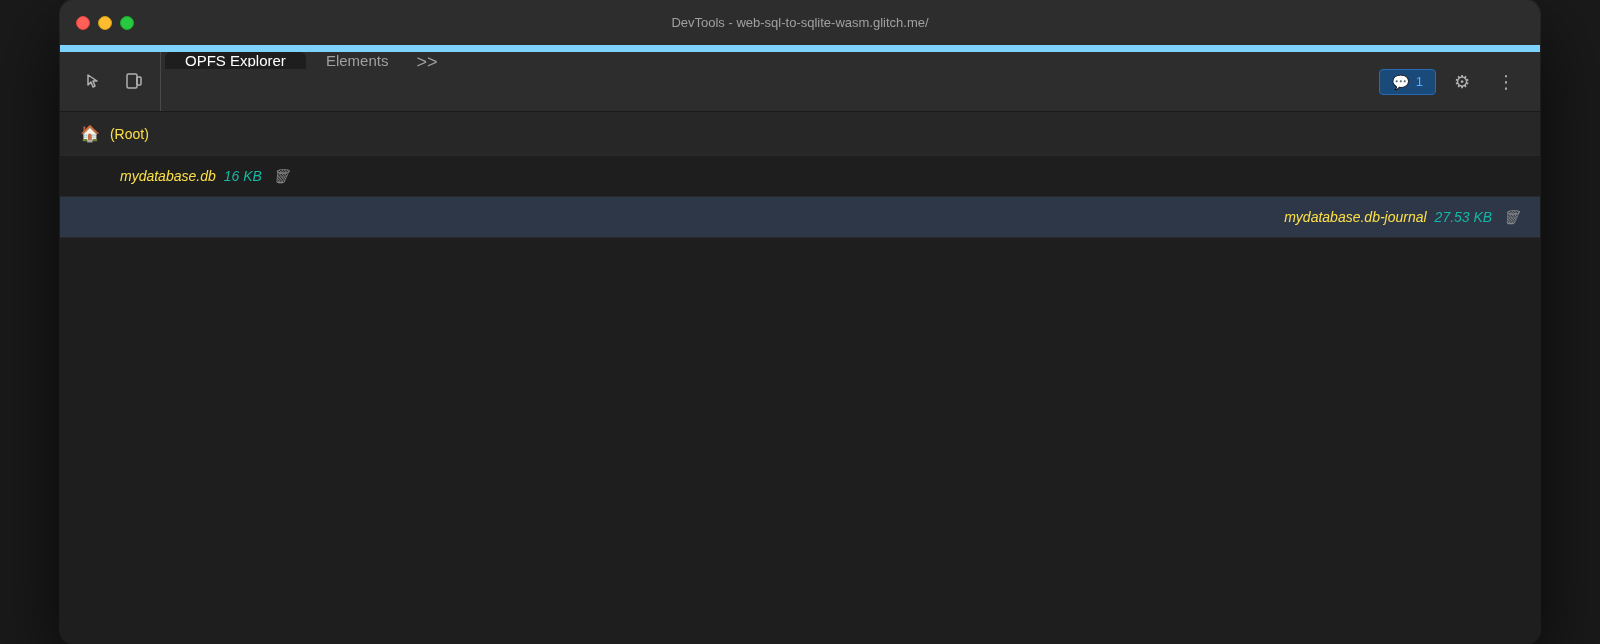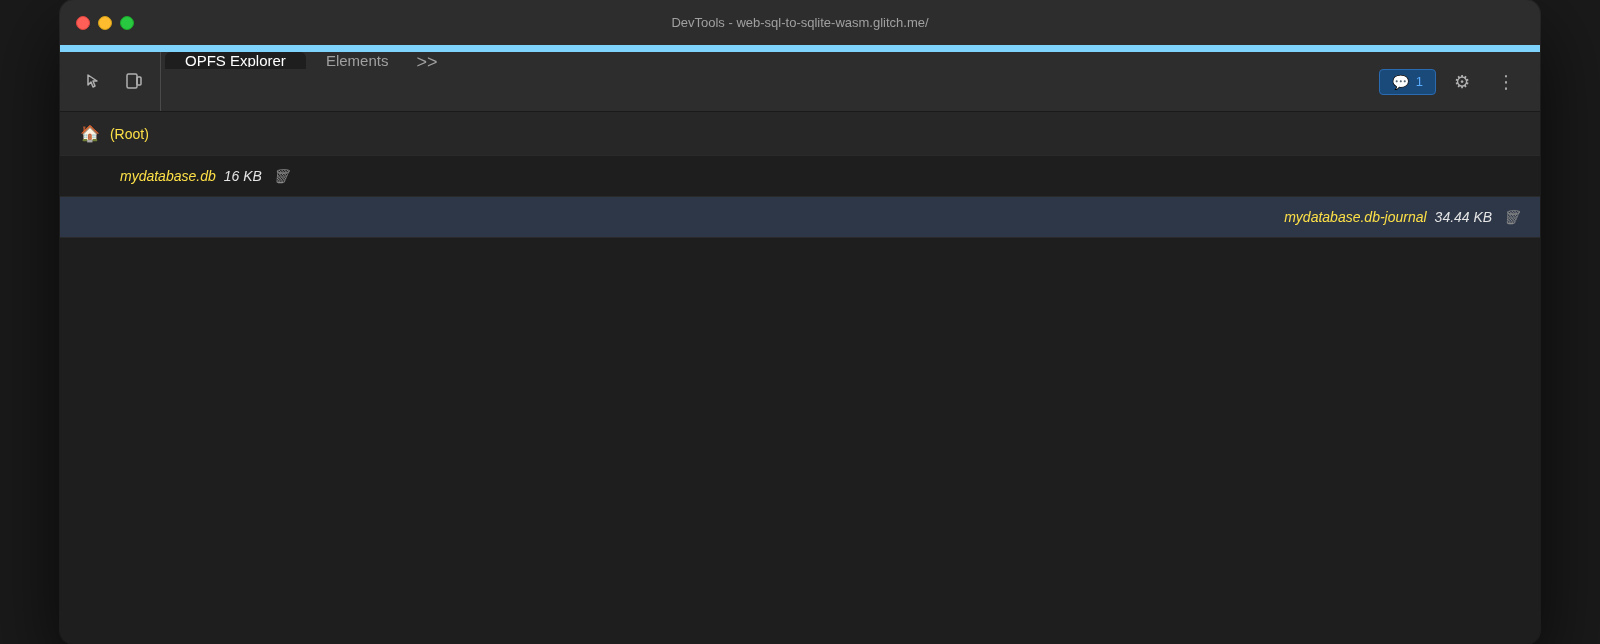--- a/index.html
+++ b/index.html
@@ -201,21 +201,21 @@
       margin-right: 10px;
       font-size: 16px;
     }
 
     .tree-row .filename {
       font-weight: 500;
       color: #fde047;
     }
 
     .tree-row .filesize {
-      color: #e5e5e5;
+      color: #14b8a6;
       margin-left: 8px;
     }
 
     .tree-row .trash-icon {
       margin-left: 10px;
       font-size: 14px;
       color: #888;
       cursor: pointer;
     }
 
@@ -290,20 +290,20 @@
       </div>
 
       <div class="tree-row child">
         <span class="filename">mydatabase.db</span>
         <span class="filesize">16 KB</span>
         <span class="trash-icon">🗑</span>
       </div>
 
       <div class="tree-row child selected">
         <span class="filename">mydatabase.db-journal</span>
-        <span class="filesize">34.44 KB</span>
+        <span class="filesize">27.53 KB</span>
         <span class="trash-icon">🗑</span>
       </div>
 
     </div>
   </div>
 
 </div>
 
 </body></html>

